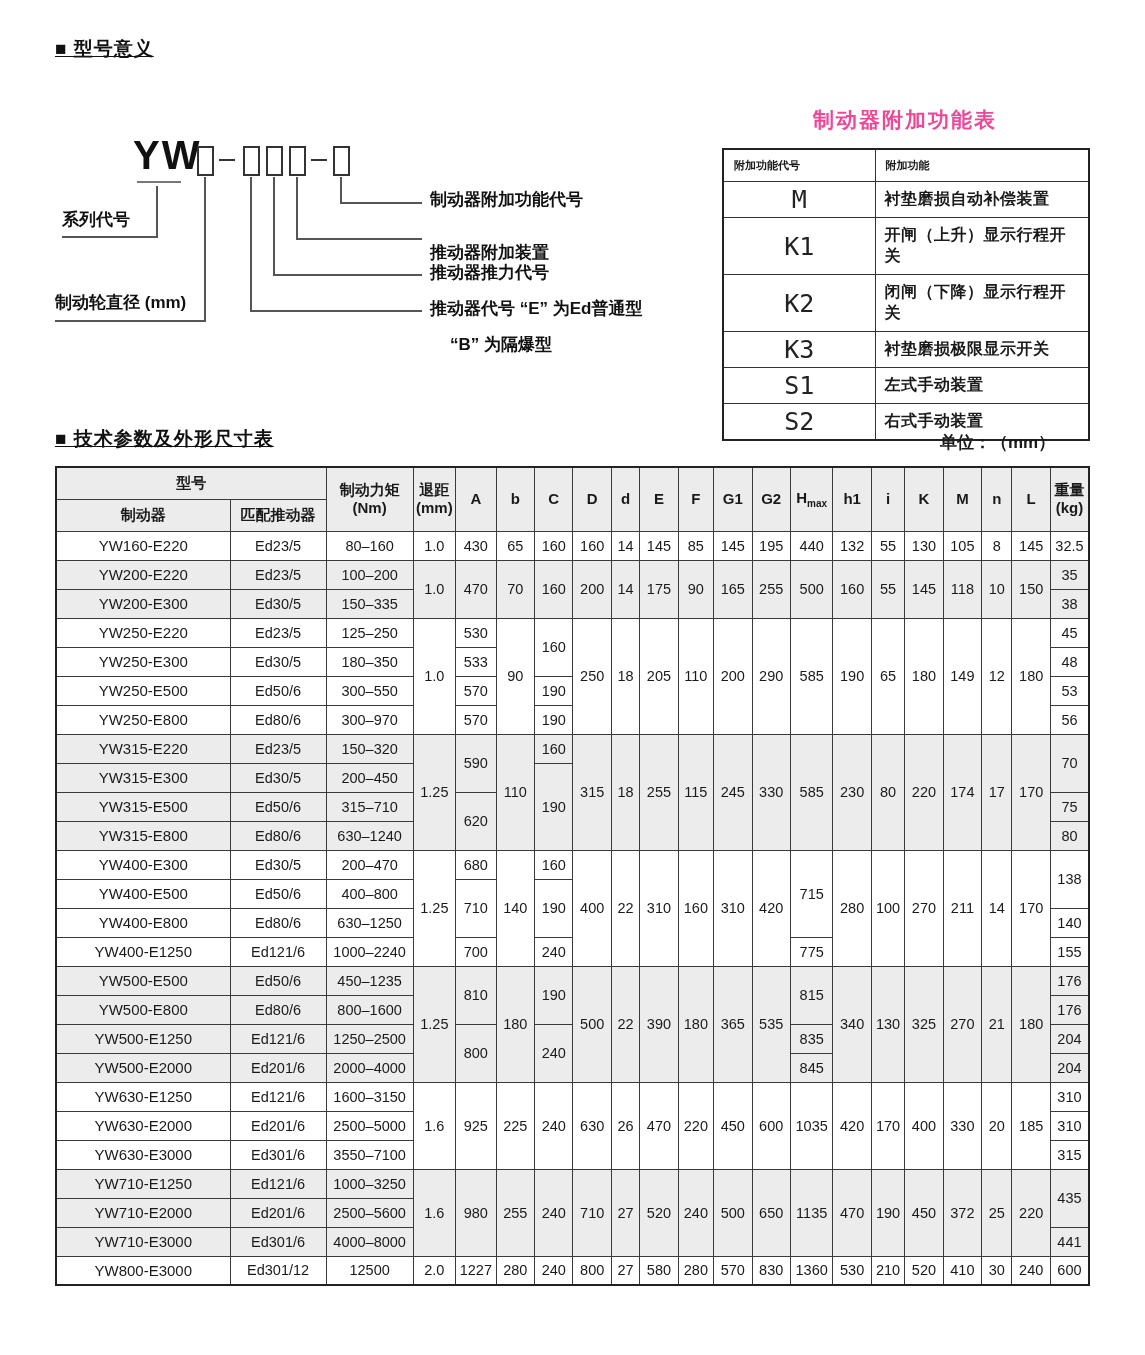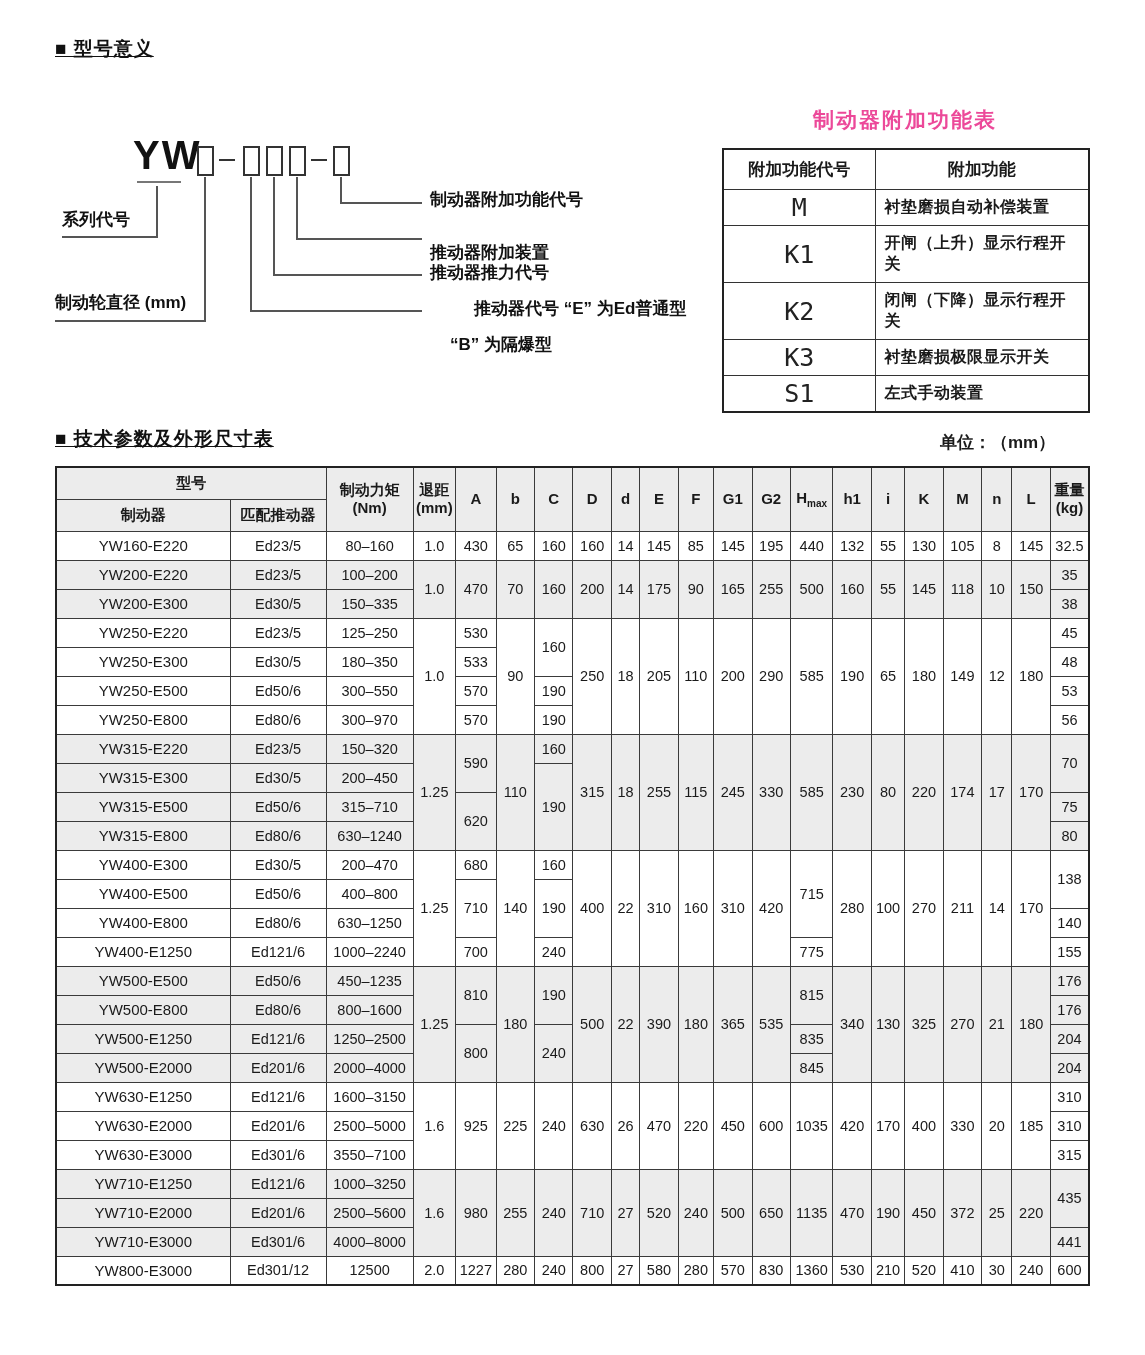--- a/index.html
+++ b/index.html
@@ -15,21 +15,21 @@
   .code-dash { position:absolute; top:159px; height:2px; background:#333; }
   .vline { position:absolute; width:2px; background:#555; }
   .hline { position:absolute; height:2px; background:#555; }
   .dlabel { position:absolute; font-size:17px; font-weight:600; color:#111; white-space:nowrap; }
 
   
   .ft-title { position:absolute; left:722px; top:106px; width:366px; text-align:center; font-size:21px; font-weight:bold; color:#ec4899; letter-spacing:2px; }
   .ft-wrap { position:absolute; left:722px; top:148px; }
   table.ftable { border-collapse:collapse; border:2px solid #222; }
   table.ftable td, table.ftable th { border:1px solid #333; }
-  table.ftable th { width:152px; font-size:17px; font-weight:bold; text-align:center; padding:8px 10px;margin-left:12px; }
+  table.ftable th { width:152px; font-size:11px; font-weight:bold; text-align:left; padding:8px 10px;margin-left:12px; }
   table.ftable th.fh2 { width:214px; }
   td.fcode { width:152px; text-align:center; font-family:"DejaVu Sans Mono","Liberation Mono",monospace; font-size:25px; font-weight:400; color:#222; padding:2px 0; transform:none; }
   td.fdesc { width:214px; font-size:16px; font-weight:bold; padding:7px 9px; letter-spacing:0.5px; }
 
   
   .unit-label { position:absolute; top:431px; left:940px; width:148px; text-align:left; font-size:17px; font-weight:600; }
   .spec-wrap { position:absolute; left:55px; top:466px; }
   table.spec { border-collapse:collapse; border:2px solid #222; table-layout:fixed; width:1035px; }
   table.spec th, table.spec td { border:1px solid #3a3a3a; text-align:center; vertical-align:middle; }
   table.spec th { background:#ececec; font-size:15px; font-weight:600; padding:4px 1px; white-space:pre-line; line-height:1.25; height:32px; }
@@ -68,21 +68,21 @@
     <div class="vline" style="left:273px; top:177px; height:99px;"></div>
     <div class="hline" style="left:273px; top:274px; width:149px;"></div>
     <div class="vline" style="left:250px; top:177px; height:135px;"></div>
     <div class="hline" style="left:250px; top:310px; width:172px;"></div>
 
     <div class="dlabel" style="left:62px; top:208px;">系列代号</div>
     <div class="dlabel" style="left:55px; top:291px;">制动轮直径 (mm)</div>
     <div class="dlabel" style="left:430px; top:188px;">制动器附加功能代号</div>
     <div class="dlabel" style="left:430px; top:225px;margin-top:16px;">推动器附加装置</div>
     <div class="dlabel" style="left:430px; top:261px;">推动器推力代号</div>
-    <div class="dlabel" style="left:430px; top:297px;margin-left:44px;">推动器代号 “E” 为Ed普通型</div>
+    <div class="dlabel" style="left:430px; top:297px;">推动器代号 “E” 为Ed普通型</div>
     <div class="dlabel" style="left:450px; top:333px;">“B” 为隔爆型</div>
   </div>
 
   <div class="ft-title">制动器附加功能表</div>
   <div class="ft-wrap">
     <table class="ftable">
       <thead>
         <tr>
           <th>附加功能代号</th>
           <th class="fh2">附加功能</th>
@@ -101,20 +101,24 @@
             <td class="fcode">K2</td>
             <td class="fdesc">闭闸（下降）显示行程开关</td>
           </tr>
           <tr>
             <td class="fcode">K3</td>
             <td class="fdesc">衬垫磨损极限显示开关</td>
           </tr>
           <tr>
             <td class="fcode">S1</td>
             <td class="fdesc">左式手动装置</td>
+          </tr>
+          <tr>
+            <td class="fcode">S2</td>
+            <td class="fdesc">右式手动装置</td>
           </tr>
         </tbody>
     </table>
   </div>
 
   <div class="sec-title" style="left:55px; top:426px;">■ 技术参数及外形尺寸表</div>
   <div class="unit-label">单位：（mm）</div>
 
   <div class="spec-wrap">
     <table class="spec">

